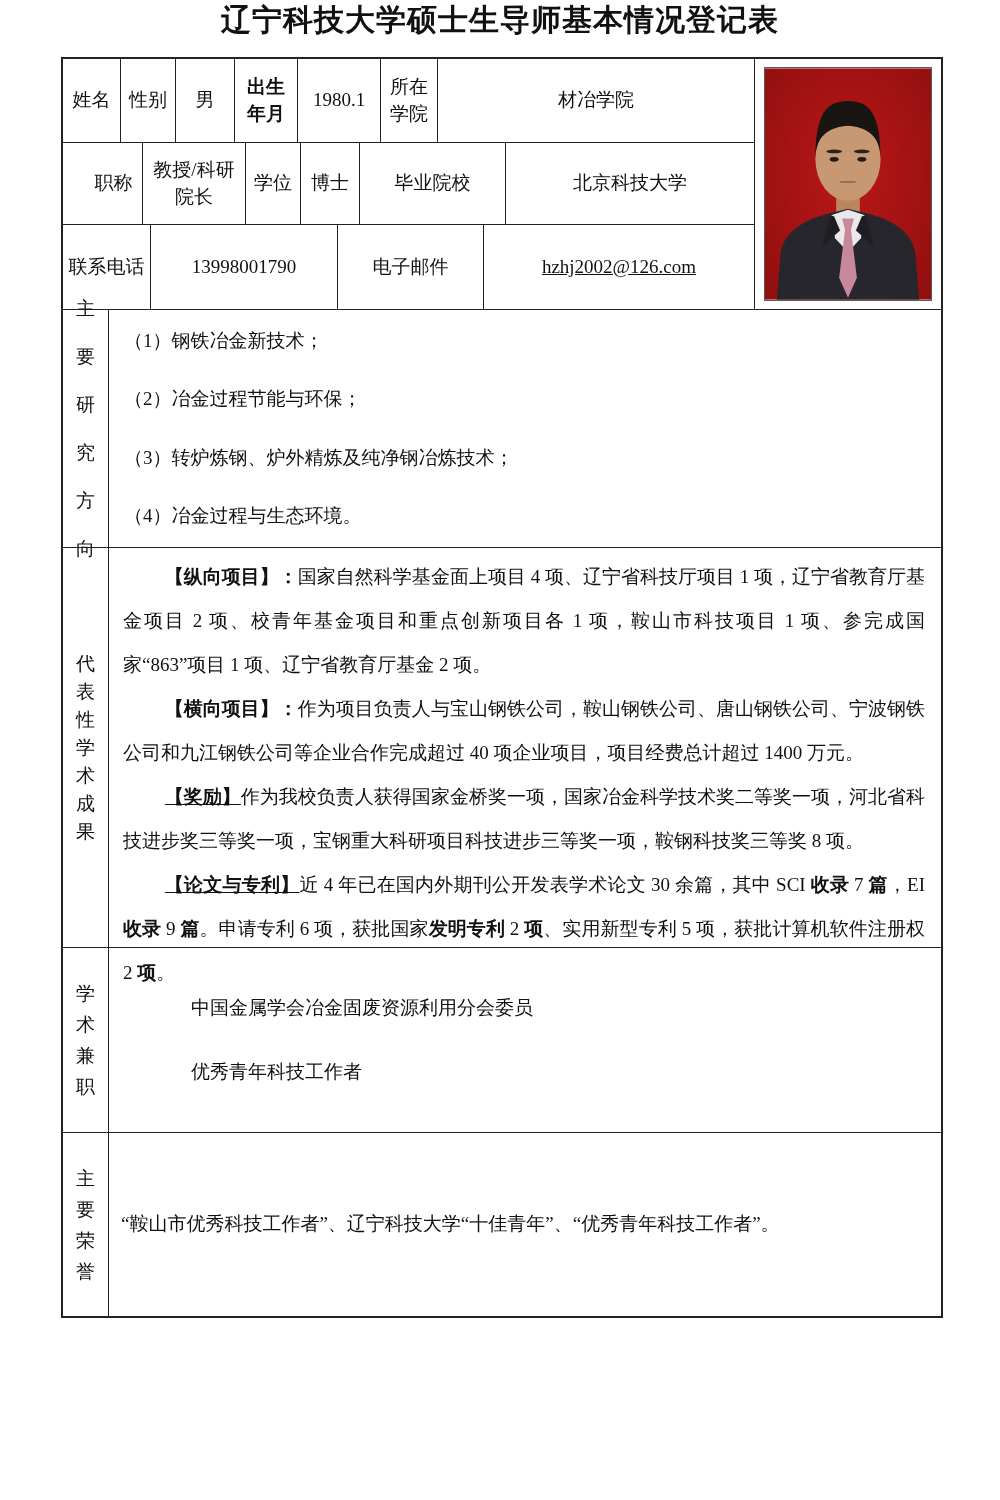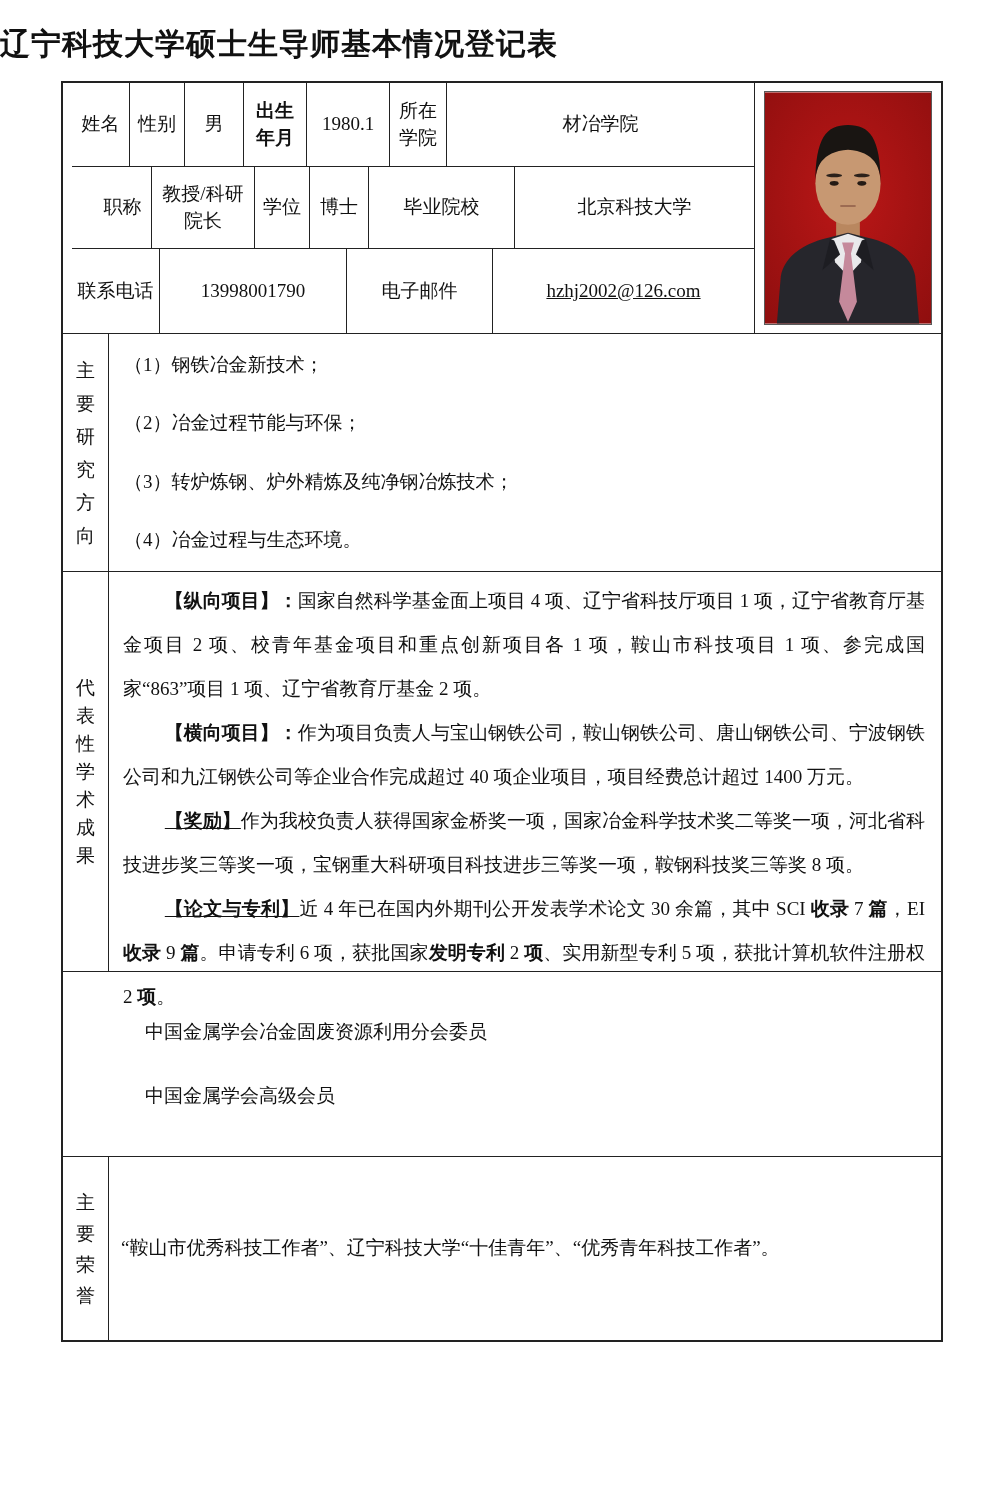--- a/index.html
+++ b/index.html
@@ -1,26 +1,26 @@
 <!DOCTYPE html>
 <html><head>
 <meta charset="utf-8">
 <style>
   * { margin:0; padding:0; box-sizing:border-box; }
   body { background:#ffffff; font-family:"Liberation Serif","DejaVu Serif",serif; color:#111; }
   .page { position:relative; width:1000px; height:1500px; background:#fff; overflow:hidden; }
 
-  .doc-title { padding-top:24px; text-align:left; font-size:30px; font-weight:700; letter-spacing:1px; }
+  .doc-title { text-align:center; font-size:30px; font-weight:700; letter-spacing:1px; }
 
   .reg-table { width:882px; margin:16px 0 0 61px; border:2px solid #222; }
 
   
   .top-section { display:flex; border-bottom:1px solid #222; }
   .top-left { width:693px; }
-  .info-row { display:flex;margin-left:9px; }
+  .info-row { display:flex; }
   .info-row + .info-row { border-top:0; }
   .r1 { height:84px; border-bottom:1px solid #222; }
   .r2 { height:82px; border-bottom:1px solid #222;padding-left:22px; }
   .r3 { height:84px; }
   .cell { display:flex; align-items:center; justify-content:center; text-align:center;
           border-right:1px solid #222; font-size:19px; line-height:1.4; padding:2px 3px; }
   .w58 { width:58px; } .w103 { width:103px; } .w55 { width:55px; } .w59 { width:59px; }
   .w63 { width:63px;font-weight:bold; } .w83 { width:83px; } .w57 { width:57px; }
   .w88 { width:88px; } .w187 { width:187px; } .w146 { width:146px; }
   .grow { flex:1; }
@@ -28,21 +28,21 @@
 
   
   .photo-cell { flex:1; display:flex; align-items:center; justify-content:center; padding:8px 9px; }
   .photo-cell svg { display:block; border:1px solid #5a5a5a; }
 
   
   .big-row { display:flex; border-bottom:1px solid #222; }
   .big-row:last-child { border-bottom:0; }
   .vcell { width:46px; border-right:1px solid #222; display:flex; align-items:center; justify-content:center; }
   .vlabel { width:21px; font-size:19px; text-align:center; word-break:break-all; }
-  .lh36 { line-height:33px; } .lh28 { line-height:28px; } .lh31 { line-height:31px; }
+  .lh36 { line-height:48px; } .lh28 { line-height:28px; } .lh31 { line-height:31px; }
 
   .row-research { height:238px; }
   .row-achievements { height:400px; }
   .row-positions { height:185px; }
   .row-honors { height:183px; }
 
   .research-content { flex:1; display:flex; flex-direction:column; justify-content:space-evenly;
                       padding:8px 10px 8px 15px; font-size:19px;gap:22px; }
 
   .ach-content { flex:1; padding:7px 16px 0 14px; }
@@ -142,23 +142,26 @@
       </div>
       <div class="ach-content">
         <p class="para"><span class="b">【纵向项目】：</span><span>国家自然科学基金面上项目 4 项、辽宁省科技厅项目 1 项，辽宁省教育厅基金项目 2 项、校青年基金项目和重点创新项目各 1 项，鞍山市科技项目 1 项、参完成国家“863”项目 1 项、辽宁省教育厅基金 2 项。</span></p>
         <p class="para"><span class="b">【横向项目】：</span><span>作为项目负责人与宝山钢铁公司，鞍山钢铁公司、唐山钢铁公司、宁波钢铁公司和九江钢铁公司等企业合作完成超过 40 项企业项目，项目经费总计超过 1400 万元。</span></p>
         <p class="para"><span class="bu">【奖励】</span><span>作为我校负责人获得国家金桥奖一项，国家冶金科学技术奖二等奖一项，河北省科技进步奖三等奖一项，宝钢重大科研项目科技进步三等奖一项，鞍钢科技奖三等奖 8 项。</span></p>
         <p class="para"><span class="bu">【论文与专利】</span><span>近 4 年已在国内外期刊公开发表学术论文 30 余篇，其中 SCI </span><span class="b">收录</span><span> 7 </span><span class="b">篇</span><span>，EI </span><span class="b">收录</span><span> 9 </span><span class="b">篇</span><span>。申请专利 6 项，获批国家</span><span class="b">发明专利</span><span> 2 </span><span class="b">项</span><span>、实用新型专利 5 项，获批计算机软件注册权 2 </span><span class="b">项</span><span>。</span></p>
       </div>
     </div>
 
     <div class="big-row row-positions">
+      <div class="vcell">
+        <div class="vlabel lh31">学术兼职</div>
+      </div>
       <div class="pos-content">
         <div>中国金属学会冶金固废资源利用分会委员</div>
-        <div>中国金属学会高级会员</div>
+        <div>优秀青年科技工作者</div>
       </div>
     </div>
 
     <div class="big-row row-honors">
       <div class="vcell">
         <div class="vlabel lh31">主要荣誉</div>
       </div>
       <div class="honor-content">
         <span>“鞍山市优秀科技工作者”、辽宁科技大学“十佳青年”、“优秀青年科技工作者”。</span>
       </div>

